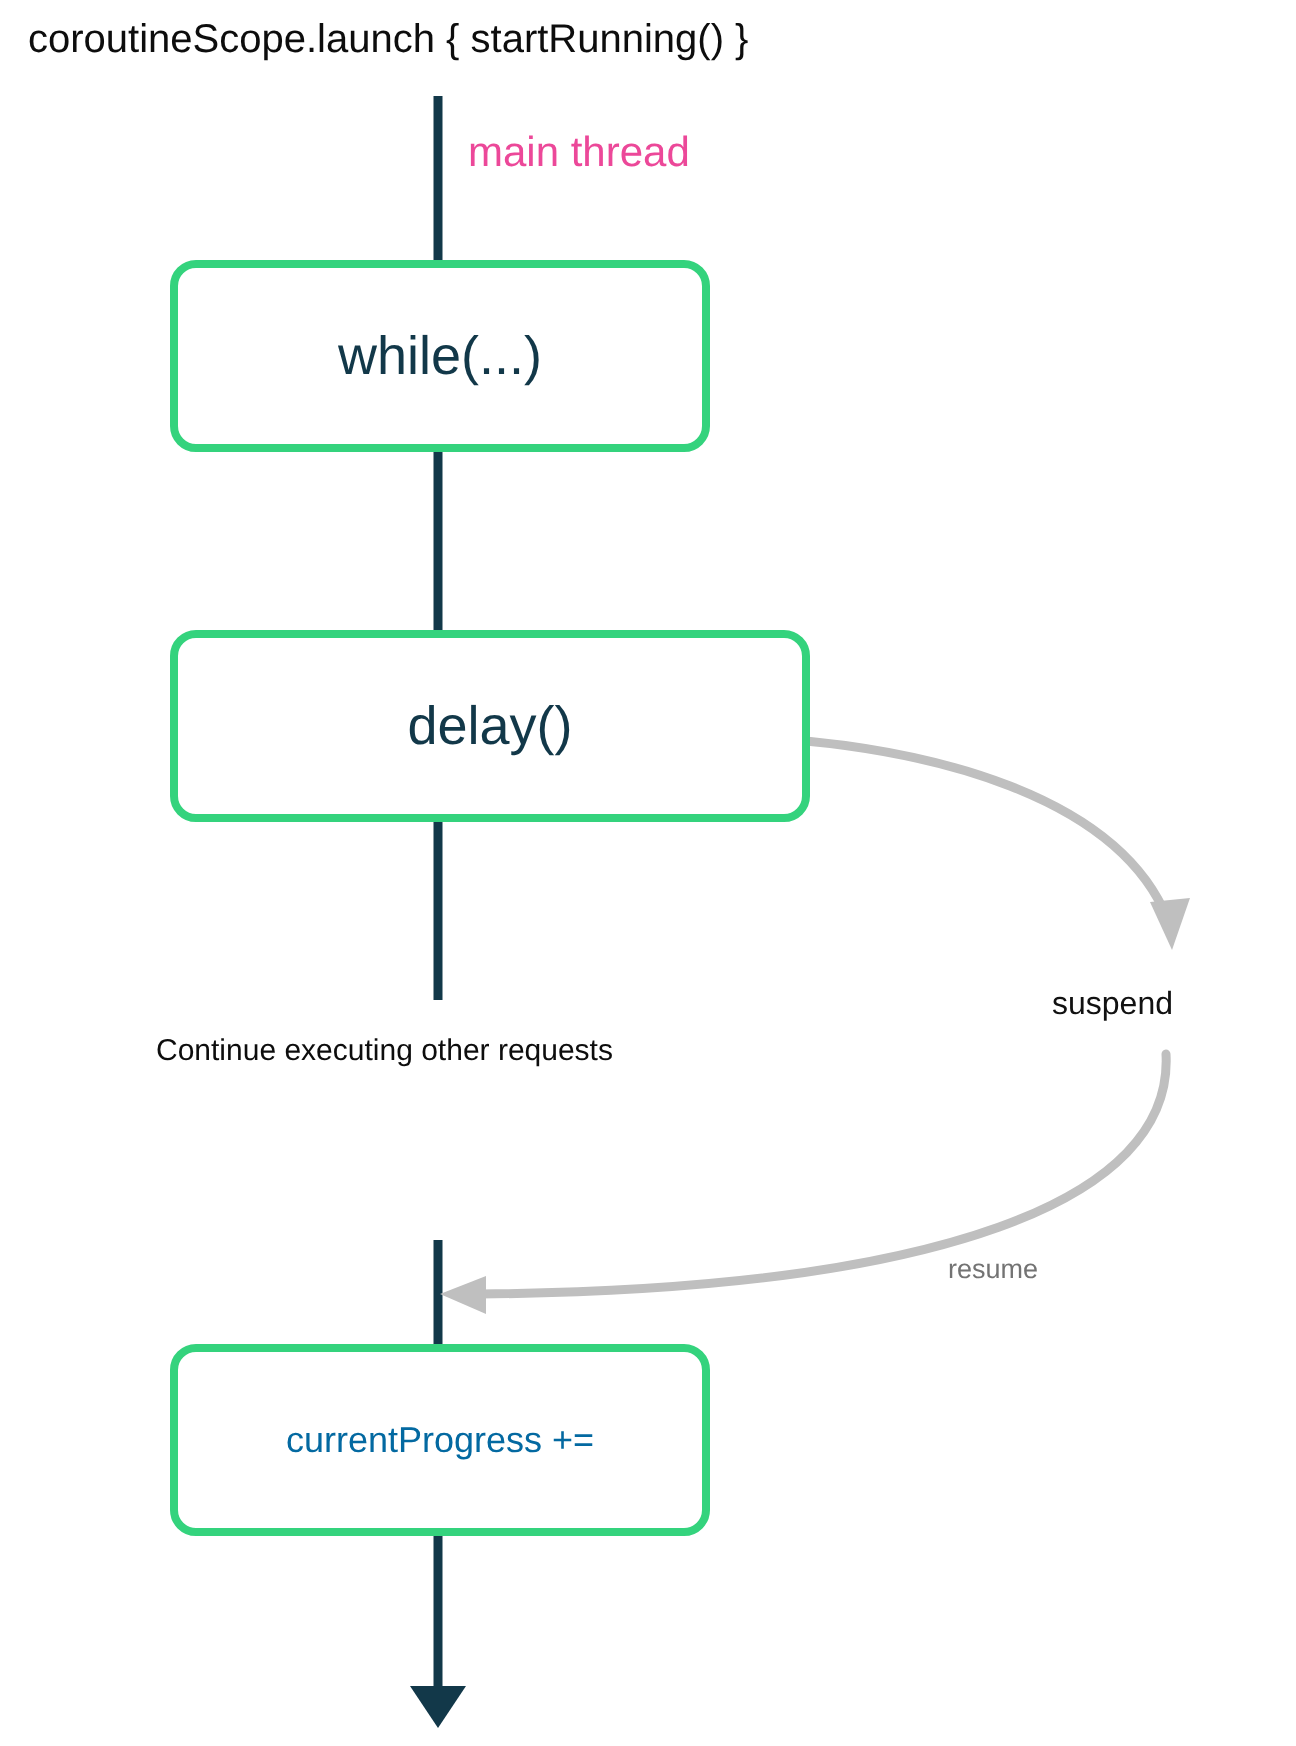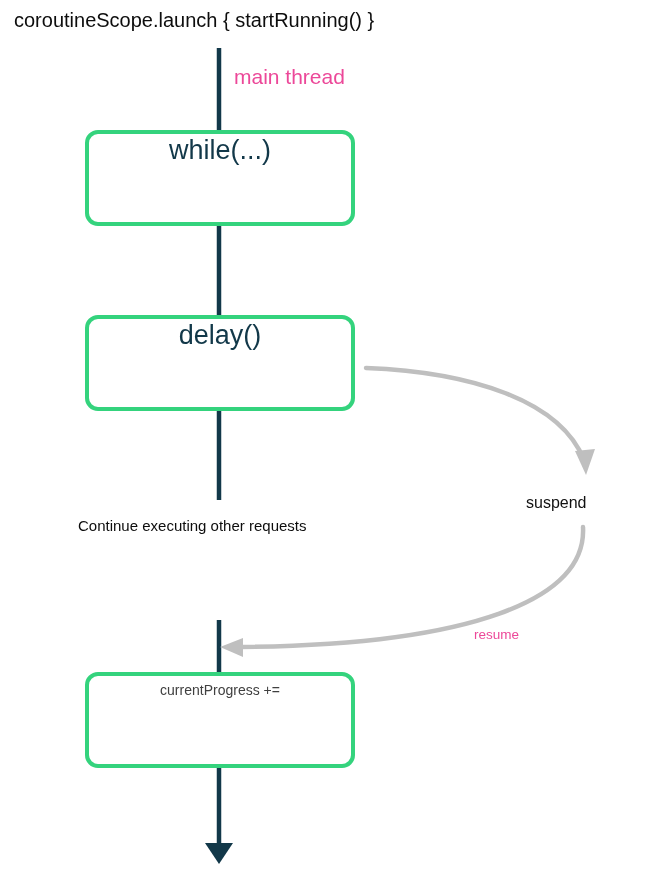--- a/index.html
+++ b/index.html
@@ -52,52 +52,52 @@
     white-space: nowrap;
   }
   
   .proc-box {
     position: absolute;
     box-sizing: border-box;
     border: 4px solid #34d37d;
     border-radius: 13px;
     background: #ffffff;
     display: flex;
-    align-items: flex-start;
+    align-items: center;
     justify-content: center;
     text-align: center;
   }
   .proc-box.box-while {
     left: 85px;
     top: 130px;
     width: 270px;
     height: 96px;
   }
   .proc-box.box-delay {
     left: 85px;
     top: 315px;
-    width: 270px;
+    width: 320px;
     height: 96px;
   }
   .proc-box.box-progress {
     left: 85px;
     top: 672px;
     width: 270px;
     height: 96px;
   }
   .box-label-lg {
     font-size: 27px;
     line-height: 33px;
     color: #123849;
     white-space: nowrap;
   }
   .box-label-sm {
-    font-size: 14px;
+    font-size: 18px;
     line-height: 29px;
-    color: #404040;
+    color: #0369a1;
   }
   
   .note-continue {
     position: absolute;
     left: 78px;
     top: 517px;
     font-size: 15px;
     line-height: 18px;
     color: #0d0d0d;
     white-space: nowrap;
@@ -110,21 +110,21 @@
     line-height: 30px;
     color: #111111;
     white-space: nowrap;
   }
   .note-resume {
     position: absolute;
     left: 474px;
     top: 626px;
     font-size: 13.5px;
     line-height: 18px;
-    color: #ec4899;
+    color: #737373;
     white-space: nowrap;
   }
 </style>
 </head>
 <body>
 
 <div id="diagram-root">
 
   <svg id="wire-layer" viewBox="0 0 648 873" width="648" height="873">
 

